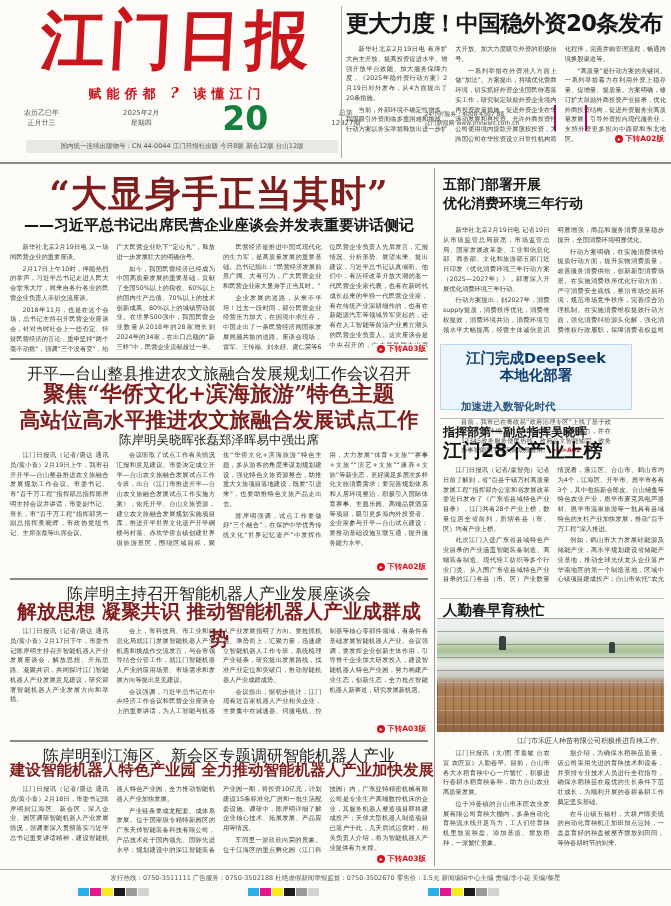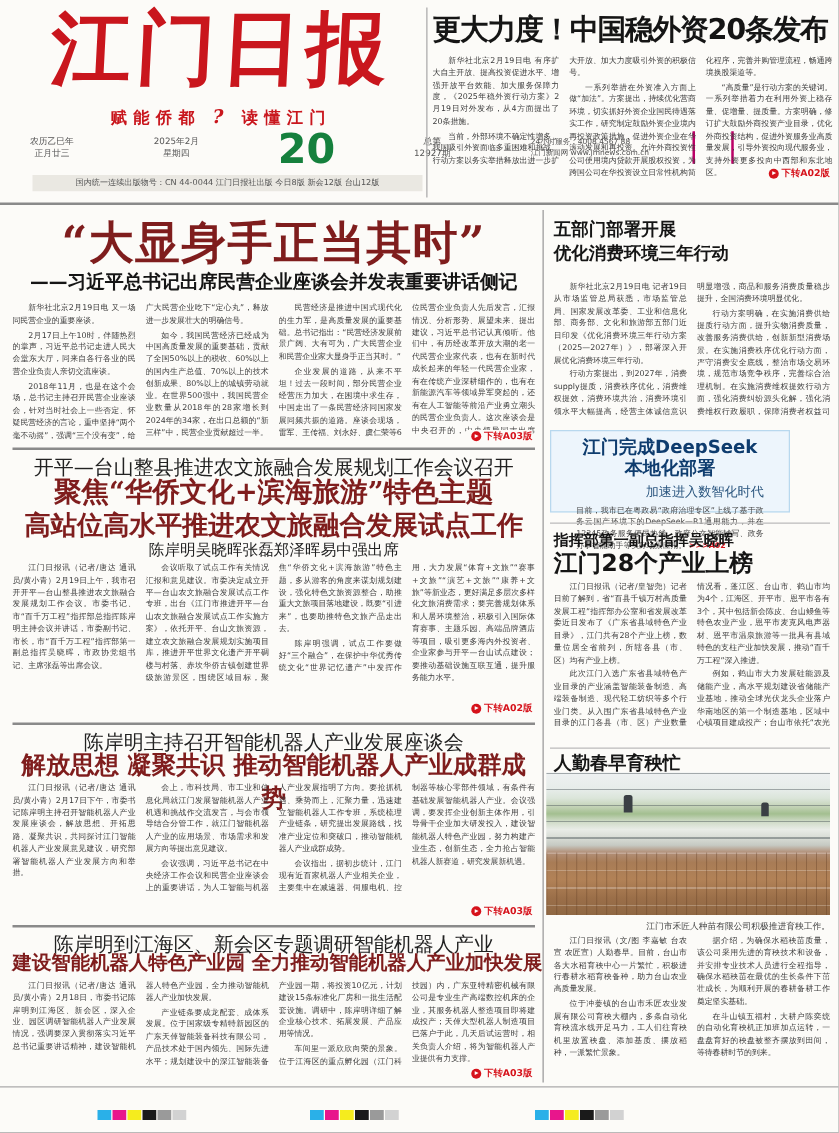--- a/index.html
+++ b/index.html
@@ -33,21 +33,21 @@
   .rule-light{position:absolute;height:1px;background:#bbb;}
   .vline-main{position:absolute;left:434px;top:168px;width:1px;height:698px;background:#999;}
   
   .h-main{position:absolute;text-align:center;font-family:"DejaVu Serif","Liberation Serif",serif;font-weight:900;color:#7f1d1d;}
   .h-sans{position:absolute;font-weight:700;color:#151515;}
   .kicker{position:absolute;text-align:center;font-size:16px;color:#222;}
   .byline{position:absolute;text-align:center;font-size:12.5px;color:#222;}
   
   .blue-box{position:absolute;left:440px;top:344px;width:192px;height:66px;background:#edf5fc;border:1px solid #b8d8ee;box-sizing:border-box;padding:5px 20px 3px;}
   .blue-box .bt{font-size:14.5px;font-weight:700;color:#0e3c6e;text-align:center;line-height:1.2;}
-  .blue-box .bs{font-size:10.5px;font-weight:400;color:#2b567f;text-align:right;margin-top:2px;}
+  .blue-box .bs{font-size:10.5px;font-weight:700;color:#2b567f;text-align:left;margin-top:15px;}
   .blue-box .bb{font-size:6.3px;line-height:1.5;text-align:justify;color:#444;margin-top:3px;}
   
   .photo{position:absolute;left:437px;top:618px;width:227px;height:114px;overflow:hidden;
     background:linear-gradient(180deg,#eef1f2 0%,#e6ece9 12%,#dbe5da 18%,#c3d2b6 24%,#a3bf90 29%,#cdd9c4 34%,#e9ece7 40%,#d7dbd4 46%,#c6cac3 51%,#b29079 56%,#a87c56 63%,#b28257 75%,#9b6f49 88%,#8f6743 100%);}
   .photo::before{content:"";position:absolute;left:0;top:0;width:100%;height:56%;
     background:repeating-linear-gradient(180deg,rgba(70,80,85,.45) 0 1px,rgba(0,0,0,0) 1px 13px);}
   .photo::after{content:"";position:absolute;left:0;top:56%;width:100%;height:44%;
     background:repeating-linear-gradient(90deg,rgba(90,55,30,.35) 0 1px,rgba(0,0,0,0) 1px 8px),
                repeating-linear-gradient(180deg,rgba(255,255,255,.25) 0 1px,rgba(0,0,0,0) 1px 14px);}
   .figure{position:absolute;background:#3a3f44;border-radius:2px 2px 0 0;z-index:2;}
@@ -223,20 +223,21 @@
         <p class="para">产业链条要成龙配套、成体系发展。位于国家级专精特新园区的广东天倬智能装备科技有限公司，产品技术处于国内领先、国际先进水平；规划建设中的深江智能装备产业园一期，将投资10亿元，计划建设15条标准化厂房和一批生活配套设施。调研中，陈岸明详细了解企业核心技术、拓展发展、产品应用等情况。</p>
         <p class="para">车间里一派欣欣向荣的景象。位于江海区的重点孵化园（江门科技园）内，广东亚特精密机械有限公司是专业生产高端数控机床的企业，其服务机器人整造项目即将建成投产；天倬大型机器人制造项目已落户于此，几天后试运营时，相关负责人介绍，将为智能机器人产业提供有力支撑。</p>
       </div>
     <div class="cont">
       <span class="cont-icon">▸</span>
       <span>下转A03版</span>
     </div>
   </div>
 
   <div class="footline"></div>
+  <div class="footer">发行热线：0750-3511111 广告服务：0750-3502188 杜绝虚假新闻举报监督：0750-3502670 零售价：1.5元 新闻编辑中心主编 责编/李小花 美编/黎星</div>
 
   <div class="colorbars" style="left:78px;">
     <div class="cb" style="background:#2ab0e8;"></div>
     <div class="cb" style="background:#e8168c;"></div>
     <div class="cb" style="background:#f5ec1e;"></div>
     <div class="cb" style="background:#1a1a1a;"></div>
     <div class="cb" style="background:#9a9a9a;"></div>
     <div class="cb" style="background:#d2d2d2;"></div>
   </div>
   <div class="colorbars" style="left:248px;">

